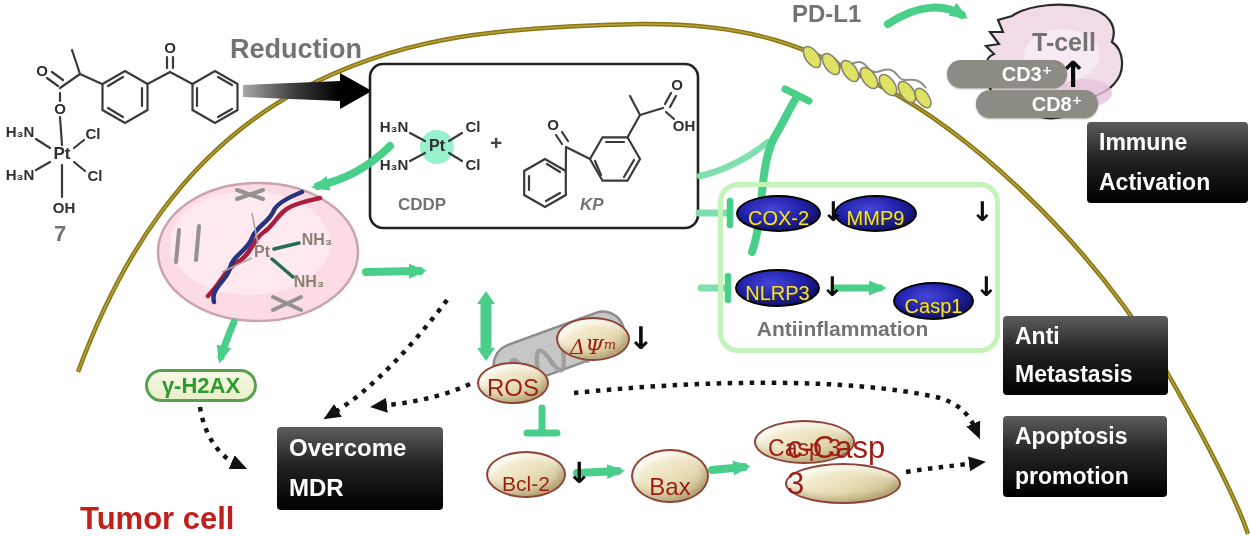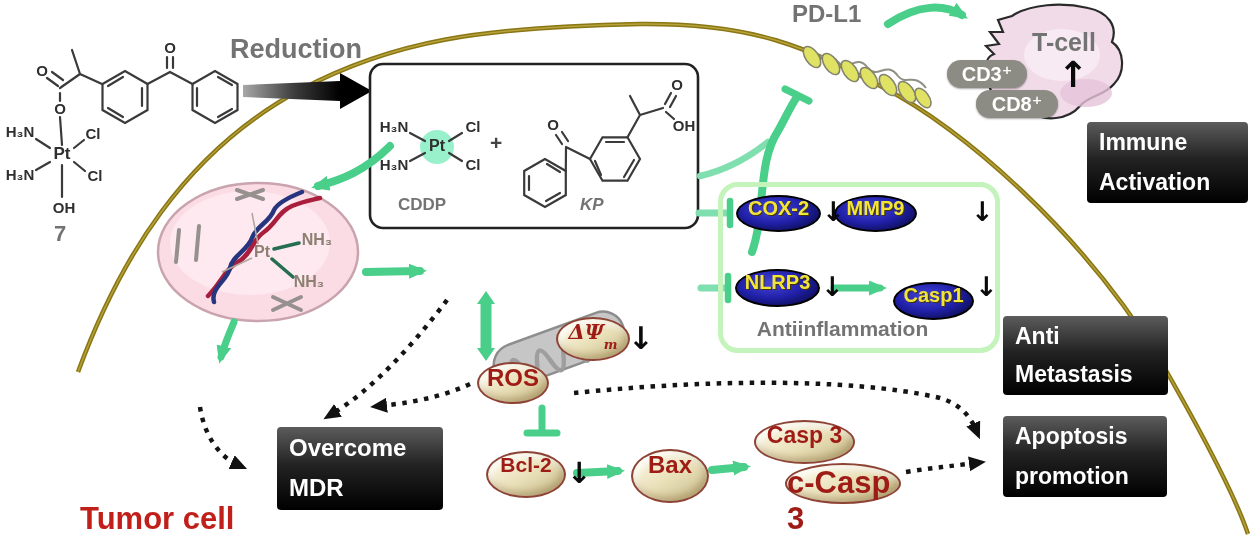--- a/index.html
+++ b/index.html
@@ -1,32 +1,32 @@
 <!DOCTYPE html>
 <html><head>
 <meta charset="utf-8">
 <style>
   html,body{margin:0;padding:0;background:#fff;}
   .stage{position:relative;width:1250px;height:536px;background:#fff;overflow:hidden;
          font-family:"Liberation Sans","DejaVu Sans",sans-serif;}
   .stage svg.art{position:absolute;left:0;top:0;z-index:1;}
   .abs{position:absolute;z-index:2;}
   .lbl{font-weight:bold;color:#737373;}
-  .oval{position:absolute;z-index:2;display:flex;align-items:flex-start;justify-content:center;
-        border-radius:50%;font-weight:bold;box-sizing:border-box;}
+  .oval{position:absolute;z-index:2;display:flex;align-items:flex-end;justify-content:center;
+        border-radius:50%;font-weight:normal;box-sizing:border-box;}
   .tan{background:linear-gradient(150deg,#faf6e2 12%,#e8deb6 55%,#c2b684 100%);
        border:2px solid #8d4436;color:#9e1c15;
        box-shadow:inset -3px -4px 7px rgba(120,90,40,.35),inset 3px 4px 6px rgba(255,255,255,.85);}
   .blue{background:radial-gradient(ellipse at 42% 36%,#4646da 0%,#2020a8 48%,#04042e 100%);
         border:2px solid #000;color:#f2e53a;text-shadow:1px 1px 0 #433500;}
   .bbox{position:absolute;z-index:2;background:linear-gradient(180deg,#5c5c5c 0%,#232323 45%,#000 100%);
         color:#fff;font-weight:bold;border-radius:4px;display:flex;flex-direction:column;
         justify-content:space-between;padding:6px 12px;box-sizing:border-box;line-height:1.28;}
   .badge{position:absolute;z-index:3;background:#8c8c84;color:#fff;font-weight:bold;border-radius:15px;
-         display:flex;align-items:center;justify-content:center;box-shadow:0 1px 2px rgba(0,0,0,.35);}
+         display:flex;align-items:center;justify-content:center;box-shadow:0 1px 2px rgba(0,0,0,.35);padding-left:40px;}
   .darr{position:absolute;z-index:3;font-weight:900;color:#0a0a0a;font-family:"DejaVu Sans",sans-serif;}
   .pill{position:absolute;z-index:2;display:flex;align-items:center;justify-content:center;
         background:linear-gradient(#f7f9e6,#e9eecb);border:3px solid #57a04e;border-radius:17px;
         color:#2f9a2f;font-weight:bold;box-sizing:border-box;}
   .greenbox{position:absolute;z-index:1;border:5px solid #c4f3bb;border-radius:20px;box-sizing:border-box;}
   .subm{font-size:13px;align-self:flex-end;margin-bottom:7px;}
   .dpsi{font-family:"DejaVu Serif",serif;font-style:italic;}
   .tumor{position:absolute;z-index:2;font-weight:bold;color:#c1201a;}
 </style>
 </head>
@@ -255,16 +255,19 @@
   <div class="oval tan" style="left:631px;top:449px;width:78px;height:54px;font-size:24px;">
     <span>Bax</span>
   </div>
   <div class="oval tan" style="left:754px;top:420px;width:101px;height:44px;font-size:23px;">
     <span>Casp 3</span>
   </div>
   <div class="oval tan" style="left:785px;top:463px;width:116px;height:41px;font-size:31px;">
     <span>c-Casp 3</span>
   </div>
 
+  <div class="pill" style="left:145px;top:369px;width:112px;height:33px;font-size:22px;">
+    <span>γ-H2AX</span>
+  </div>
 
   <div class="tumor" style="left:80px;top:501px;font-size:31px;">Tumor cell</div>
 
 </div>
 
 </body></html>

